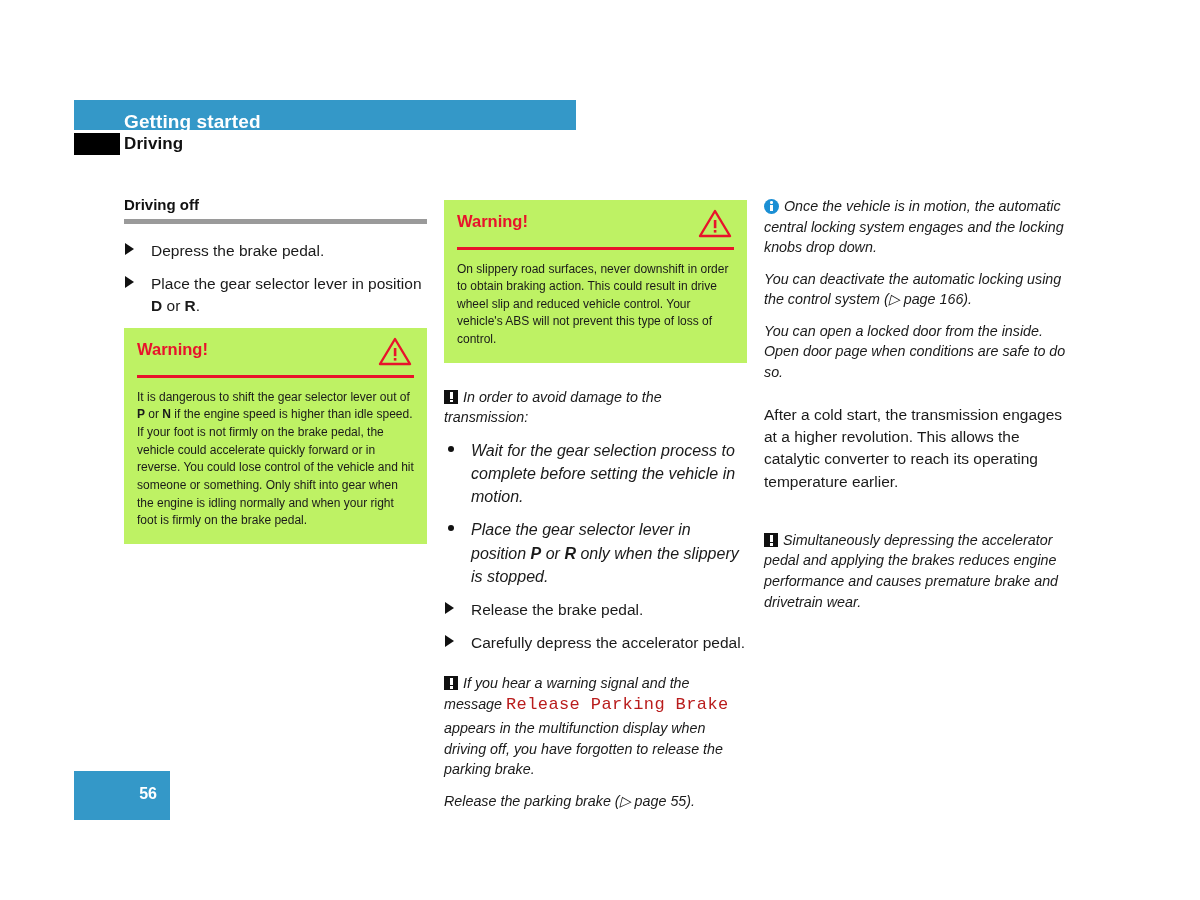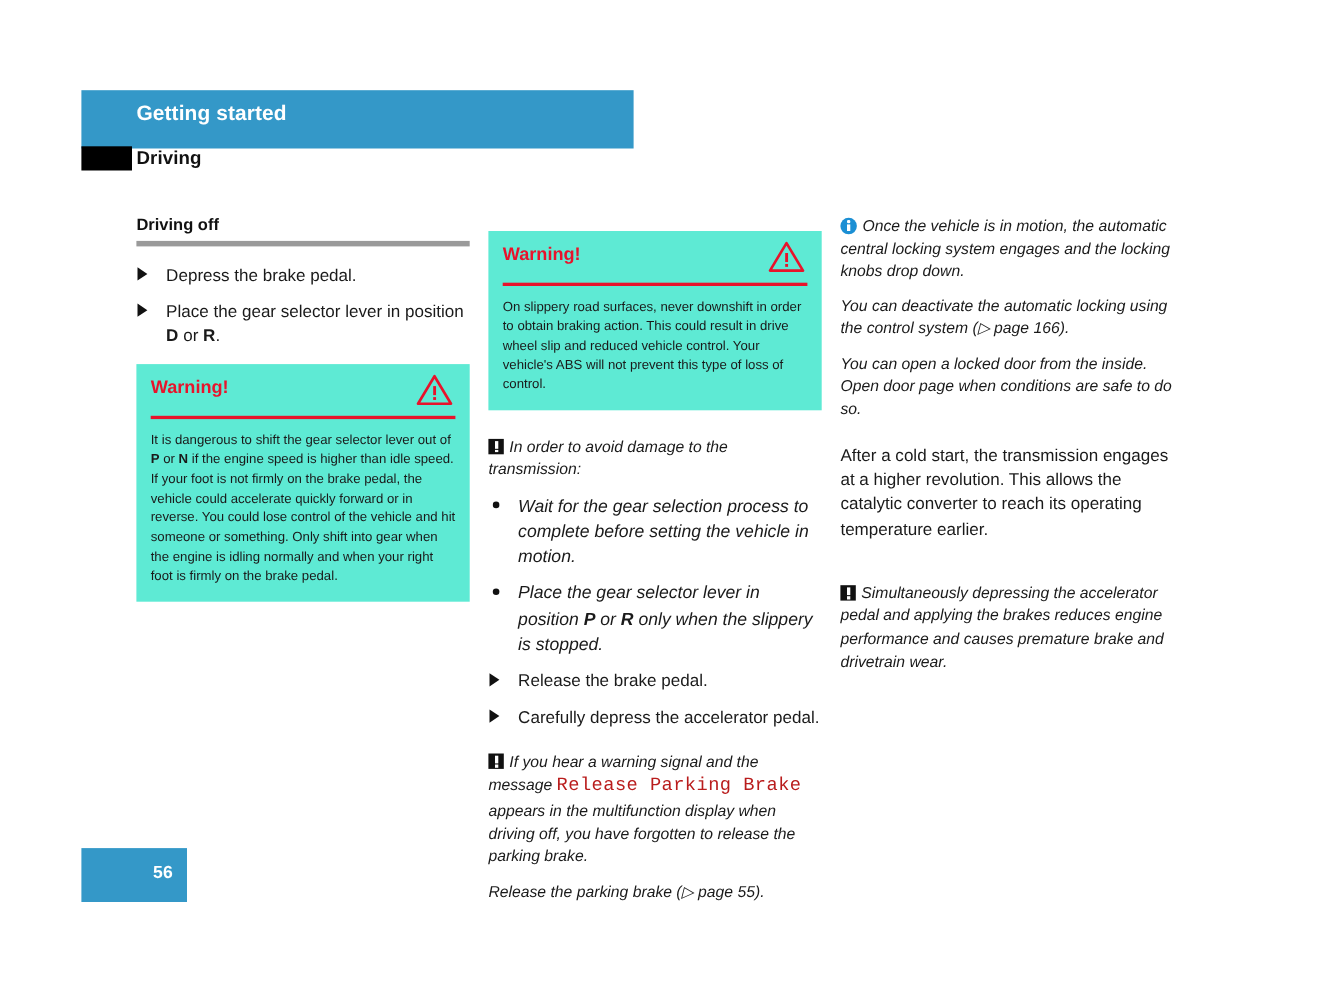--- a/index.html
+++ b/index.html
@@ -13,23 +13,23 @@
     position: relative;
     font-family: "Liberation Sans", sans-serif;
     color: #1a1a1a;
     overflow: hidden;
   }
 
   
   #header-bar {
     position: absolute;
     left: 74px;
-    top: 82px;
+    top: 100px;
     width: 502px;
-    height: 53px;
+    height: 30px;
     background: #3498c8;
   }
   #header-title {
     position: absolute;
     left: 50px;
     top: 11px;
     font-size: 19px;
     font-weight: bold;
     color: #ffffff;
     letter-spacing: 0.1px;
@@ -93,23 +93,23 @@
     width: 0;
     height: 0;
     border-left: 9px solid #111111;
     border-top: 6px solid transparent;
     border-bottom: 6px solid transparent;
   }
   .step b { font-weight: bold; }
 
   
   .warn-box {
-    background: #5eead4;
+    background: #bef264;
     padding: 13px 13px 14px 13px;
-    margin-top: 14px;
+    margin-top: 4px;
   }
   .warn-head {
     position: relative;
     height: 30px;
   }
   .warn-title {
     font-size: 16.5px;
     font-weight: bold;
     color: #e8132b;
     line-height: 1;

